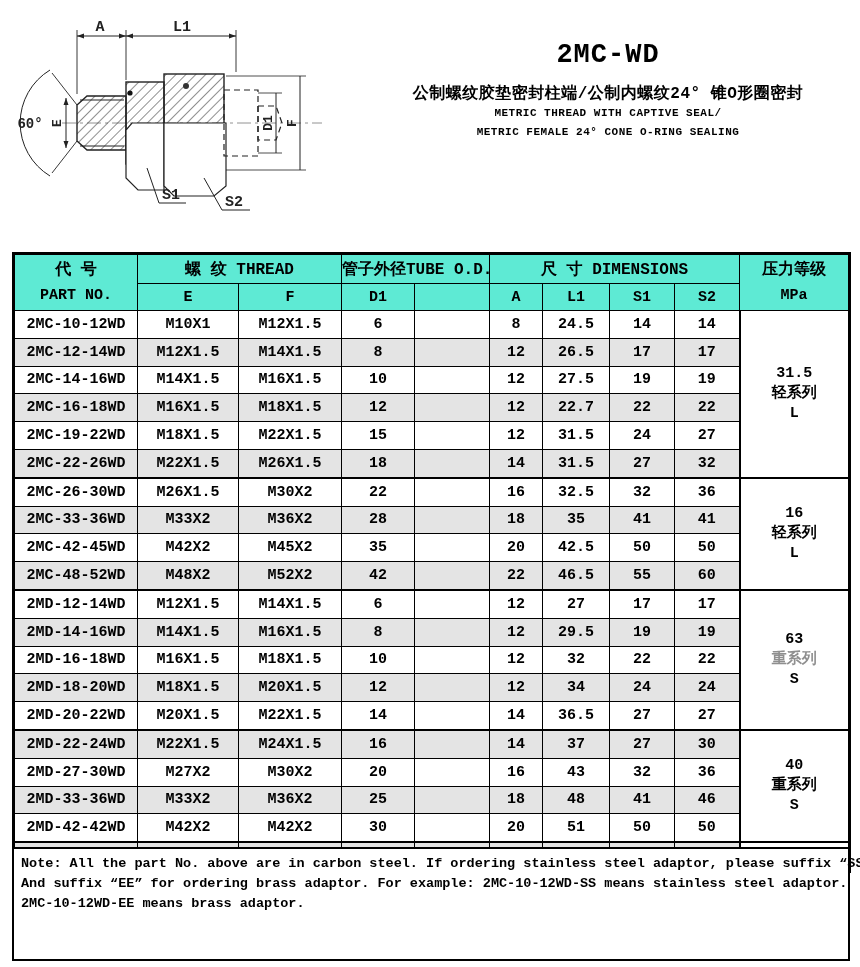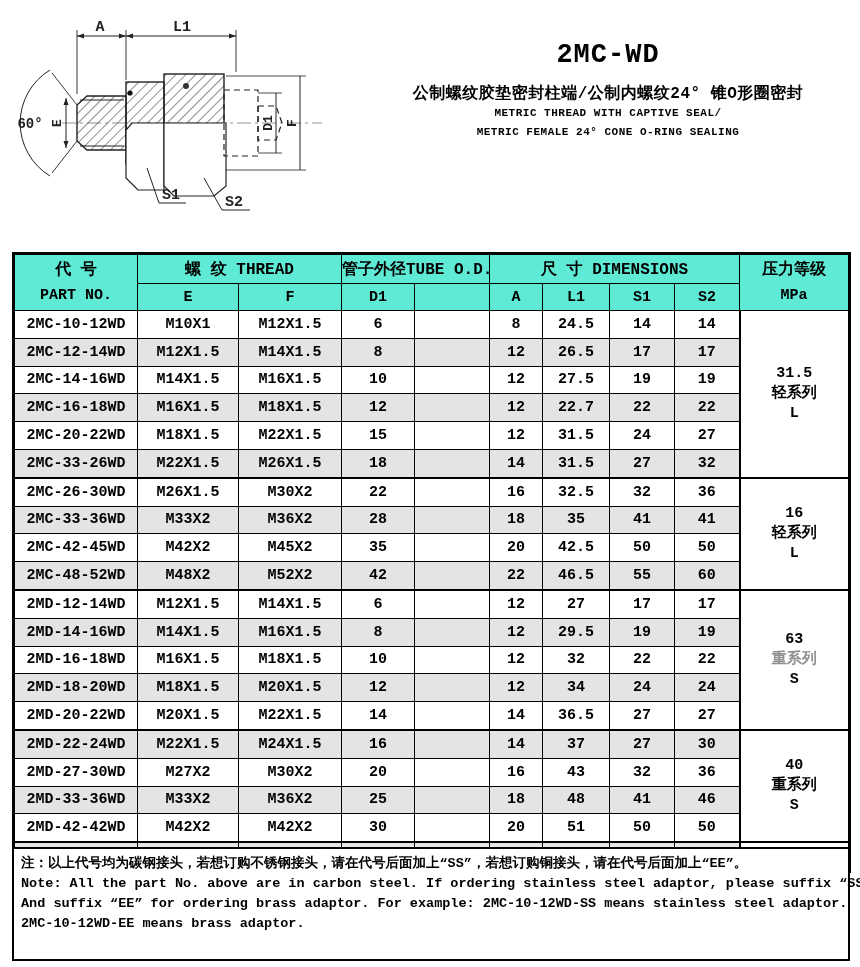--- a/index.html
+++ b/index.html
@@ -213,32 +213,32 @@
           <td>M16X1.5</td>
           <td>M18X1.5</td>
           <td>12</td>
           <td></td>
           <td>12</td>
           <td>22.7</td>
           <td>22</td>
           <td>22</td>
         </tr>
         <tr>
-          <td>2MC-20-22WD</td>
+          <td>2MC-19-22WD</td>
           <td>M18X1.5</td>
           <td>M22X1.5</td>
           <td>15</td>
           <td></td>
           <td>12</td>
           <td>31.5</td>
           <td>24</td>
           <td>27</td>
         </tr>
         <tr class="alt">
-          <td>2MC-33-26WD</td>
+          <td>2MC-22-26WD</td>
           <td>M22X1.5</td>
           <td>M26X1.5</td>
           <td>18</td>
           <td></td>
           <td>14</td>
           <td>31.5</td>
           <td>27</td>
           <td>32</td>
         </tr>
         <tr class="group-start">
@@ -410,19 +410,18 @@
           <td>55</td>
           <td>60</td>
           <td class="pressure small" rowspan="1">
             <div>31.5重系列S</div>
           </td>
         </tr>
       </tbody>
   </table>
 
   <div class="notes">
-    <div>注：以上代号均为碳钢接头，若想订购不锈钢接头，请在代号后面加上“SS”，若想订购铜接头，请在代号后面加上“EE”。</div>
     <div>Note: All the part No. above are in carbon steel. If ordering stainless steel adaptor, please suffix “SS”.</div>
     <div>And suffix “EE” for ordering brass adaptor. For example: 2MC-10-12WD-SS  means stainless steel adaptor.</div>
     <div>2MC-10-12WD-EE means brass adaptor.</div>
   </div>
 
 </div>
 
 </body></html>

